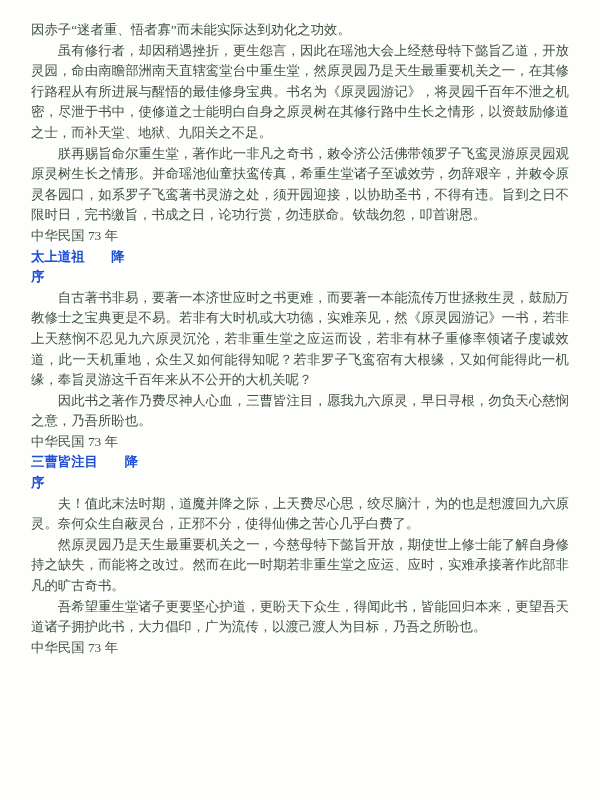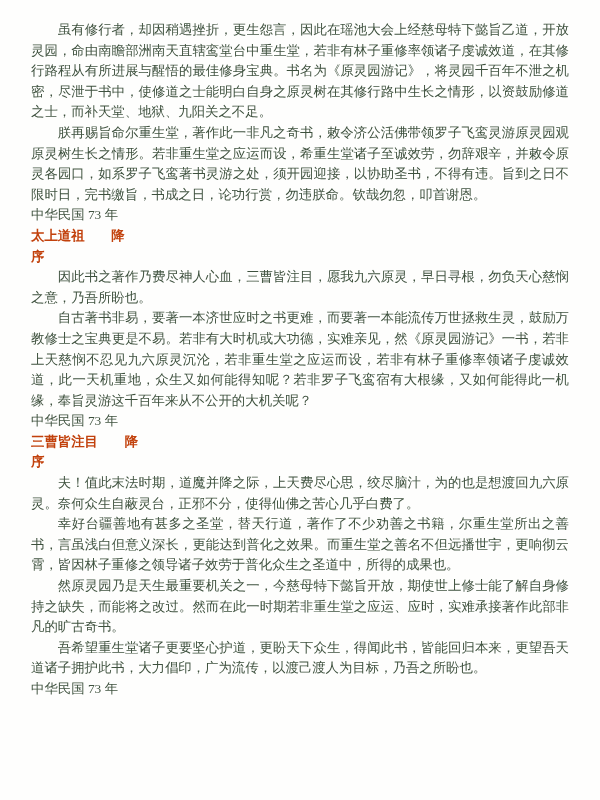--- a/index.html
+++ b/index.html
@@ -14,39 +14,39 @@
     line-height:20.6px;
     color:#3e513e;
     overflow:hidden;
   }
   .page p{margin:0;text-align:justify;}
   .para{text-indent:2em;}
   .cont{text-indent:0;}
   .sig{text-align:right;text-indent:0;}
   .sig-date{padding-right:40px;}
   .heading{
-    color:#c2410c;
+    color:#1d4ed8;
     font-weight:bold;
     text-align:left;
     text-indent:0;
     font-family:"Liberation Serif","DejaVu Serif",serif;
   }
 </style>
 </head>
 <body>
 
 <div class="page">
-  <p class="para">虽有修行者，却因稍遇挫折，更生怨言，因此在瑶池大会上经慈母特下懿旨乙道，开放灵园，命由南瞻部洲南天直辖鸾堂台中重生堂，若非有林子重修率领诸子虔诚效道，在其修行路程从有所进展与醒悟的最佳修身宝典。书名为《原灵园游记》，将灵园千百年不泄之机密，尽泄于书中，使修道之士能明白自身之原灵树在其修行路中生长之情形，以资鼓励修道之士，而补天堂、地狱、九阳关之不足。</p>
-  <p class="para">朕再赐旨命尔重生堂，著作此一非凡之奇书，敕令济公活佛带领罗子飞鸾灵游原灵园观原灵树生长之情形。若非重生堂之应运而设，希重生堂诸子至诚效劳，勿辞艰辛，并敕令原灵各园口，如系罗子飞鸾著书灵游之处，须开园迎接，以协助圣书，不得有违。旨到之日不限时日，完书缴旨，书成之日，论功行赏，勿违朕命。钦哉勿忽，叩首谢恩。</p>
+  <p class="cont">因赤子“迷者重、悟者寡”而未能实际达到劝化之功效。</p>
+  <p class="para">虽有修行者，却因稍遇挫折，更生怨言，因此在瑶池大会上经慈母特下懿旨乙道，开放灵园，命由南瞻部洲南天直辖鸾堂台中重生堂，然原灵园乃是天生最重要机关之一，在其修行路程从有所进展与醒悟的最佳修身宝典。书名为《原灵园游记》，将灵园千百年不泄之机密，尽泄于书中，使修道之士能明白自身之原灵树在其修行路中生长之情形，以资鼓励修道之士，而补天堂、地狱、九阳关之不足。</p>
+  <p class="para">朕再赐旨命尔重生堂，著作此一非凡之奇书，敕令济公活佛带领罗子飞鸾灵游原灵园观原灵树生长之情形。并命瑶池仙童扶鸾传真，希重生堂诸子至诚效劳，勿辞艰辛，并敕令原灵各园口，如系罗子飞鸾著书灵游之处，须开园迎接，以协助圣书，不得有违。旨到之日不限时日，完书缴旨，书成之日，论功行赏，勿违朕命。钦哉勿忽，叩首谢恩。</p>
   <p class="sig sig-date">中华民国 73 年</p>
   <p class="heading">太上道祖　　降</p>
   <p class="heading">序</p>
+  <p class="para">自古著书非易，要著一本济世应时之书更难，而要著一本能流传万世拯救生灵，鼓励万教修士之宝典更是不易。若非有大时机或大功德，实难亲见，然《原灵园游记》一书，若非上天慈悯不忍见九六原灵沉沦，若非重生堂之应运而设，若非有林子重修率领诸子虔诚效道，此一天机重地，众生又如何能得知呢？若非罗子飞鸾宿有大根缘，又如何能得此一机缘，奉旨灵游这千百年来从不公开的大机关呢？</p>
   <p class="para">因此书之著作乃费尽神人心血，三曹皆注目，愿我九六原灵，早日寻根，勿负天心慈悯之意，乃吾所盼也。</p>
-  <p class="para">自古著书非易，要著一本济世应时之书更难，而要著一本能流传万世拯救生灵，鼓励万教修士之宝典更是不易。若非有大时机或大功德，实难亲见，然《原灵园游记》一书，若非上天慈悯不忍见九六原灵沉沦，若非重生堂之应运而设，若非有林子重修率领诸子虔诚效道，此一天机重地，众生又如何能得知呢？若非罗子飞鸾宿有大根缘，又如何能得此一机缘，奉旨灵游这千百年来从不公开的大机关呢？</p>
   <p class="sig sig-date">中华民国 73 年</p>
   <p class="heading">三曹皆注目　　降</p>
   <p class="heading">序</p>
   <p class="para">夫！值此末法时期，道魔并降之际，上天费尽心思，绞尽脑汁，为的也是想渡回九六原灵。奈何众生自蔽灵台，正邪不分，使得仙佛之苦心几乎白费了。</p>
-  <p class="para">幸好台疆善地有甚多之圣堂，替天行道，著作了不少劝善之书籍，尔重生堂所出之善书，言虽浅白但意义深长，更能达到普化之效果。而重生堂之善名不但远播世宇，更响彻云霄，皆因林子重修之领导诸子效劳于普化众生之圣道中，所得的成果也。</p>
   <p class="para">然原灵园乃是天生最重要机关之一，今慈母特下懿旨开放，期使世上修士能了解自身修持之缺失，而能将之改过。然而在此一时期若非重生堂之应运、应时，实难承接著作此部非凡的旷古奇书。</p>
   <p class="para">吾希望重生堂诸子更要坚心护道，更盼天下众生，得闻此书，皆能回归本来，更望吾天道诸子拥护此书，大力倡印，广为流传，以渡己渡人为目标，乃吾之所盼也。</p>
   <p class="sig sig-date">中华民国 73 年</p>
 </div>
 
 </body></html>

